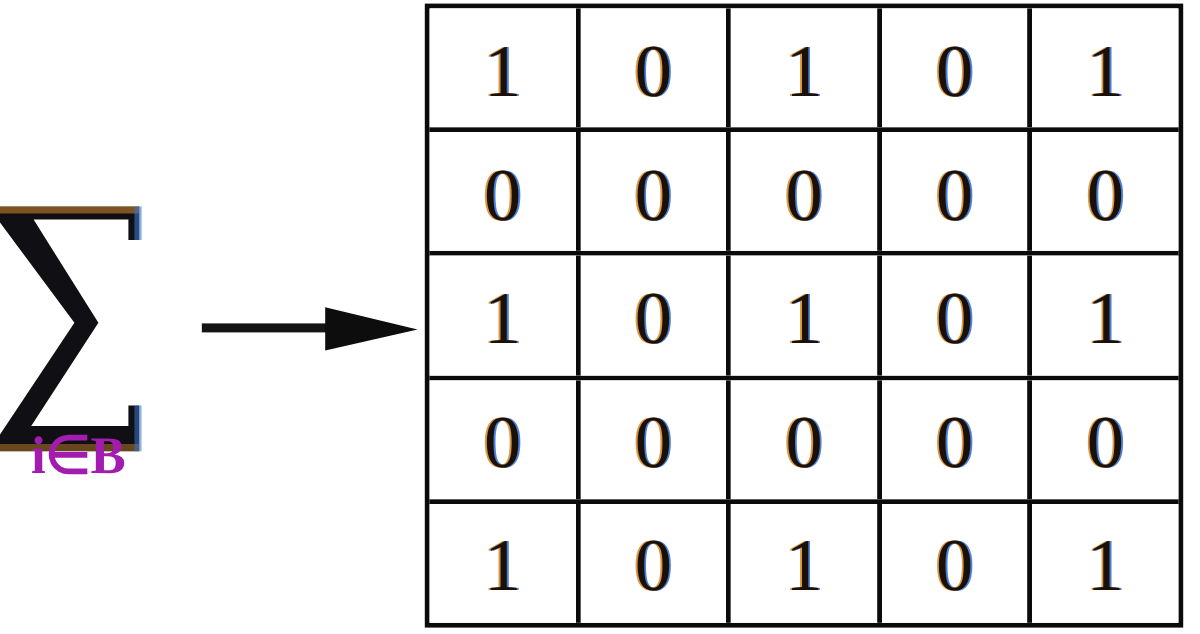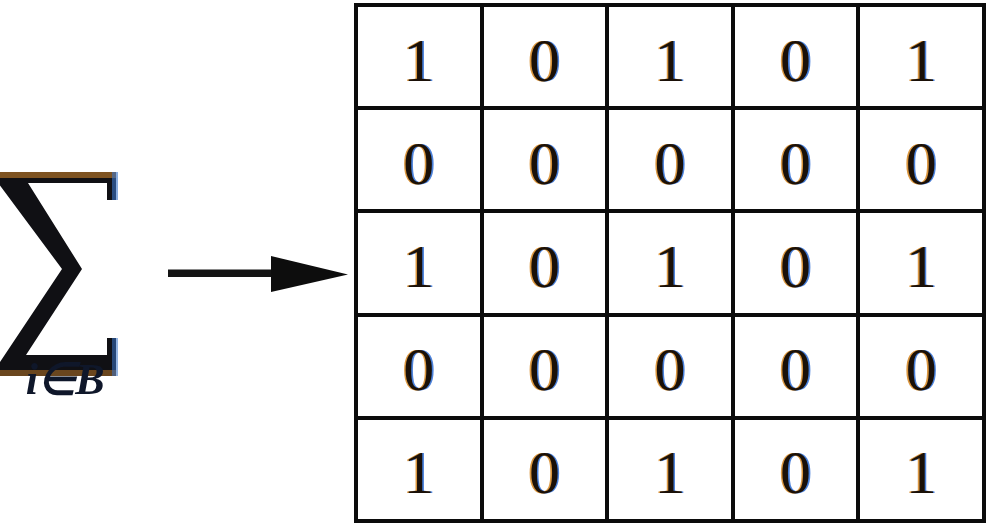--- a/index.html
+++ b/index.html
@@ -44,25 +44,24 @@
   }
   #sigma-glyph svg { display: block; }
 
   #sum-subscript {
     position: absolute;
     left: 2px;
     top: 188px;
     width: 126px;
     text-align: center;
     font-family: "Liberation Serif", serif;
-    font-style: italic;
     font-weight: 700;
     font-size: 44px;
     line-height: 1;
-    color: #0f172a;
+    color: #a21caf;
     letter-spacing: -0.5px;
     white-space: nowrap;
   }
 
   
   #arrow {
     position: absolute;
     left: 168px;
     top: 252px;
     width: 182px;

